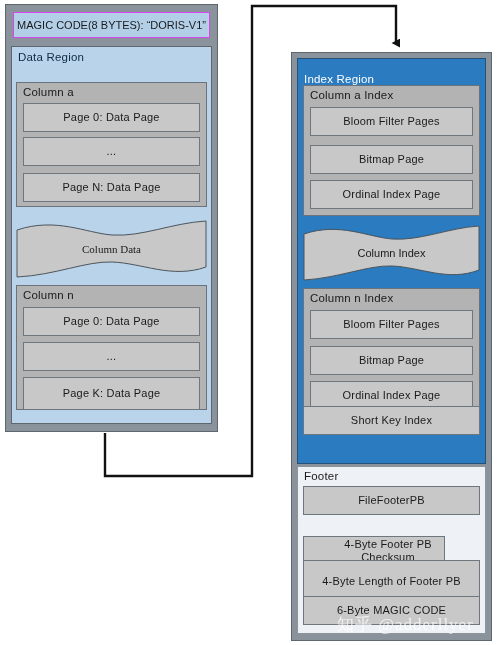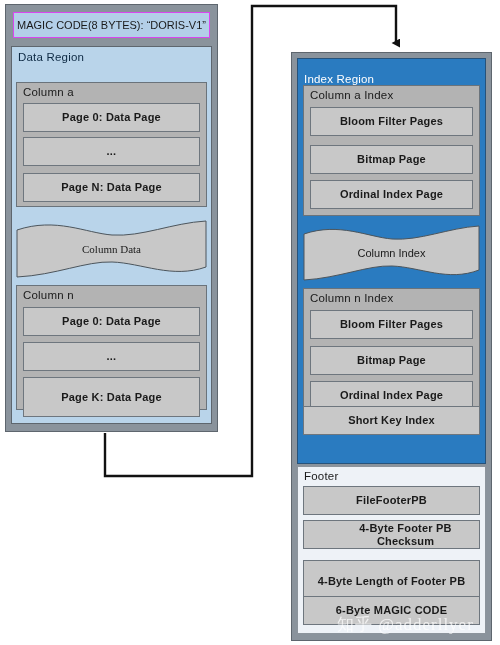--- a/index.html
+++ b/index.html
@@ -40,21 +40,20 @@
     border: 1px solid #6e767e;
     background: #c8c8c8;
     display: flex;
     align-items: center;
     justify-content: center;
     font-size: 11px;
     letter-spacing: .2px;
     color: #1a1a1a;
     text-align: center;
     line-height: 1.1;
-    font-weight: bold;
   }
   .hdr {
     position: absolute;
     box-sizing: border-box;
     font-size: 11.5px;
     letter-spacing: .2px;
     color: #1a1a1a;
     display: flex;
     align-items: center;
     padding-left: 7px;
@@ -100,21 +99,21 @@
   #col-a-ell   { left: 23px; top: 137px; width: 177px; height: 29px; }
   #col-a-pagen { left: 23px; top: 173px; width: 177px; height: 29px; }
 
   #column-data-wave { left: 16px; top: 219px; width: 191px; height: 60px; }
   #column-data-label{ left: 16px; top: 219px; width: 191px; height: 60px; font-family: Liberation Serif, serif; }
 
   #column-n-group  { left: 16px; top: 285px; width: 191px; height: 125px; }
   #column-n-header { left: 16px; top: 285px; width: 191px; height: 20px; }
   #col-n-page0 { left: 23px; top: 307px; width: 177px; height: 29px; }
   #col-n-ell   { left: 23px; top: 342px; width: 177px; height: 29px; }
-  #col-n-pagek { left: 23px; top: 377px; width: 177px; height: 40px; }
+  #col-n-pagek { left: 23px; top: 377px; width: 177px; height: 33px; }
 
   
   #right-panel {
     left: 291px; top: 52px; width: 201px; height: 589px;
     background: #8a939c;
     border: 1px solid #5e666e;
   }
   #index-region {
     left: 297px; top: 58px; width: 189px; height: 406px;
     background: #2a7bc0;
@@ -144,21 +143,21 @@
 
   #short-key-index { left: 303px; top: 406px; width: 177px; height: 29px; }
 
   #footer-region {
     left: 297px; top: 466px; width: 189px; height: 168px;
     background: #eef2f7;
     border: 1px solid #8c949c;
   }
   #footer-header { left: 297px; top: 466px; width: 189px; height: 20px; }
   #ft-filefooterpb { left: 303px; top: 486px; width: 177px; height: 29px; }
-  #ft-checksum     { left: 303px; top: 520px; width: 177px; height: 29px; padding-left: 28px; }
+  #ft-checksum     { left: 303px; top: 536px; width: 142px; height: 29px; padding-left: 28px; }
   #ft-length       { left: 303px; top: 560px; width: 177px; height: 42px; }
   #ft-magic        { left: 303px; top: 596px; width: 177px; height: 29px; }
 
   
   #connector-svg {
     position: absolute;
     left: 0; top: 0;
     width: 500px; height: 645px;
     pointer-events: none;
   }

